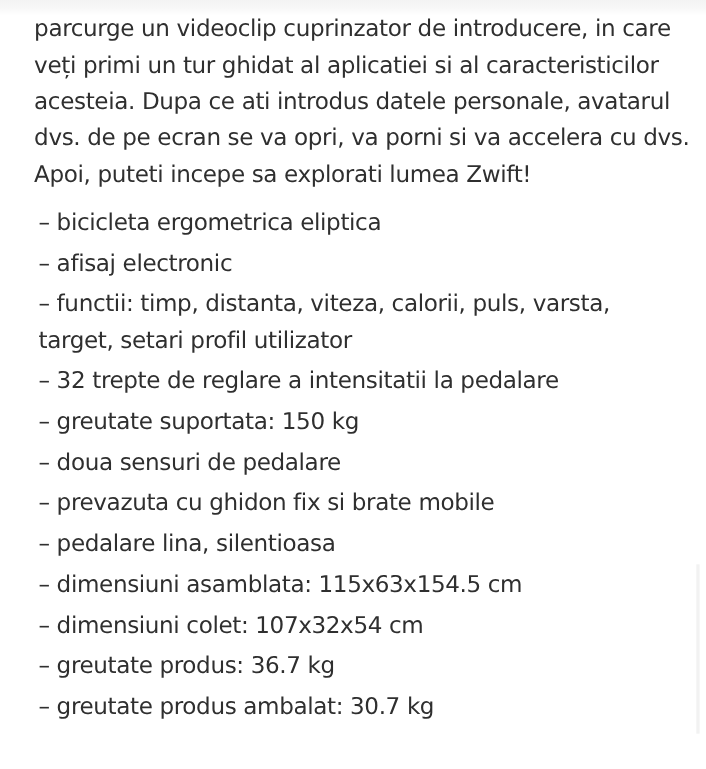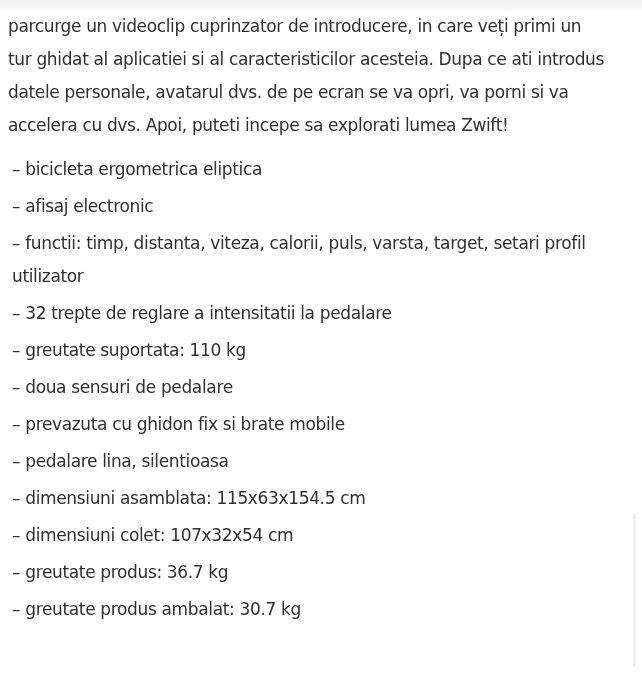--- a/index.html
+++ b/index.html
@@ -15,25 +15,25 @@
     }
     .top-shadow {
       position: absolute;
       left: 0; top: 0;
       width: 642px;
       height: 14px;
       background: linear-gradient(to bottom, #f3f3f3 0%, #f7f7f7 50%, #ffffff 100%);
     }
     .content {
       position: absolute;
-      left: 8px;
+      left: 31px;
       top: 10px;
       width: 600px;
       font-family: "DejaVu Sans", sans-serif;
-      font-size: 17px;
+      font-size: 21px;
       line-height: 33px;
       color: #2f2f2f;
       letter-spacing: -0.35px;
     }
     .paragraph {
       margin: 0 0 11px 0;
     }
     .spec-list {
       margin: 0;
       padding: 0;
@@ -57,21 +57,21 @@
 
 <div class="top-shadow"></div>
 
 <div class="content">
   <p class="paragraph">parcurge un videoclip cuprinzator de introducere, in care veți primi un tur ghidat al aplicatiei si al caracteristicilor acesteia. Dupa ce ati introdus datele personale, avatarul dvs. de pe ecran se va opri, va porni si va accelera cu dvs. Apoi, puteti incepe sa explorati lumea Zwift!</p>
   <ul class="spec-list">
     <li class="spec-item">– bicicleta ergometrica eliptica</li>
     <li class="spec-item">– afisaj electronic</li>
     <li class="spec-item">– functii: timp, distanta, viteza, calorii, puls, varsta, target, setari profil utilizator</li>
     <li class="spec-item">– 32 trepte de reglare a intensitatii la pedalare</li>
-    <li class="spec-item">– greutate suportata: 110 kg</li>
+    <li class="spec-item">– greutate suportata: 150 kg</li>
     <li class="spec-item">– doua sensuri de pedalare</li>
     <li class="spec-item">– prevazuta cu ghidon fix si brate mobile</li>
     <li class="spec-item">– pedalare lina, silentioasa</li>
     <li class="spec-item">– dimensiuni asamblata: 115x63x154.5 cm</li>
     <li class="spec-item">– dimensiuni colet: 107x32x54 cm</li>
     <li class="spec-item">– greutate produs: 36.7 kg</li>
     <li class="spec-item">– greutate produs ambalat: 30.7 kg</li>
   </ul>
 </div>
 

